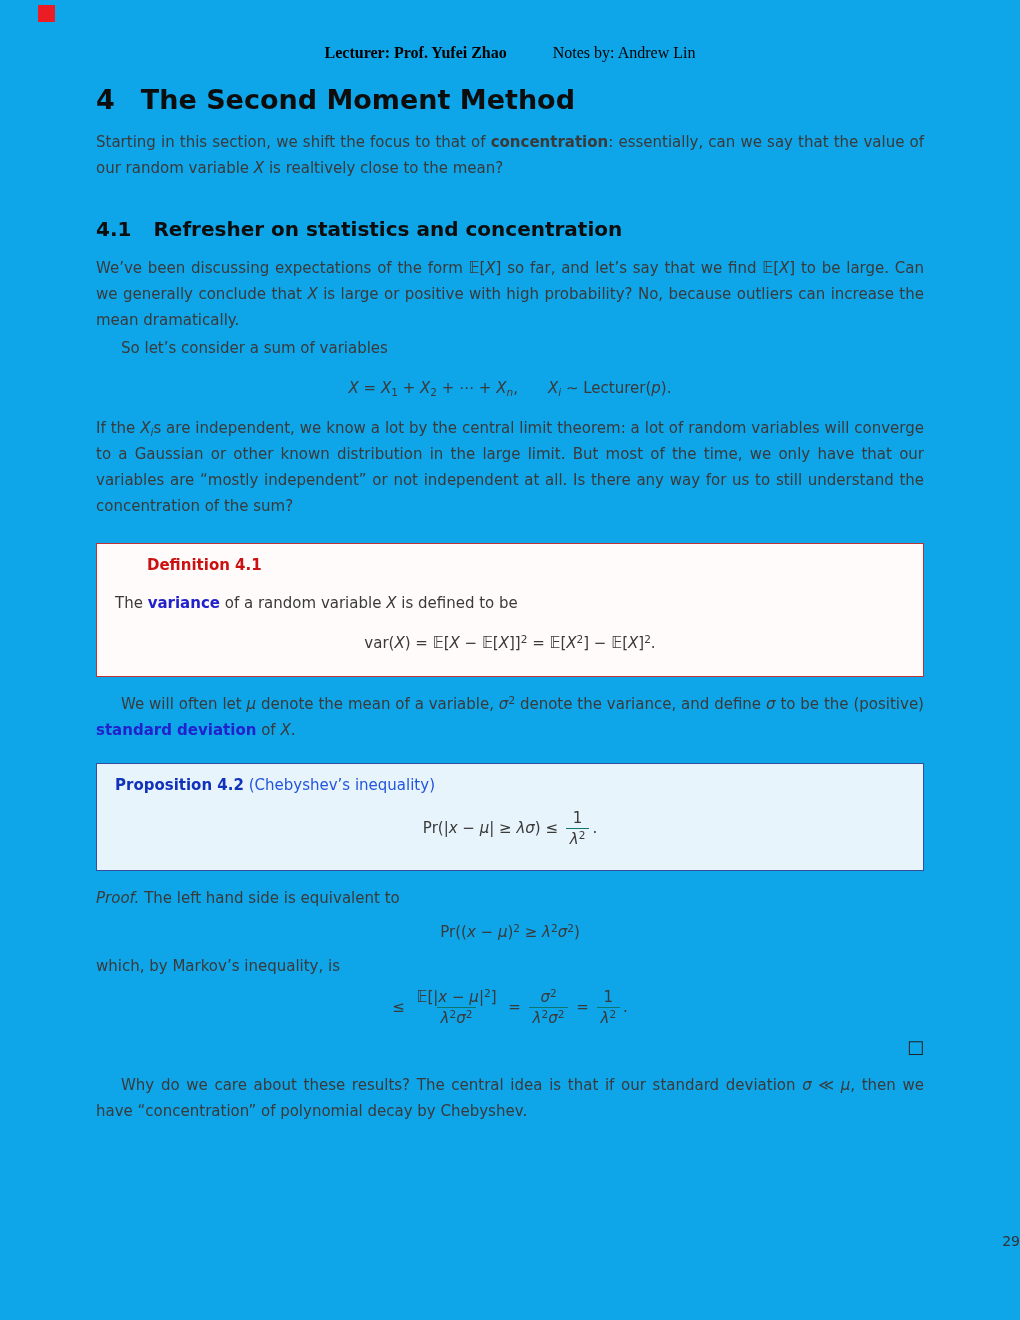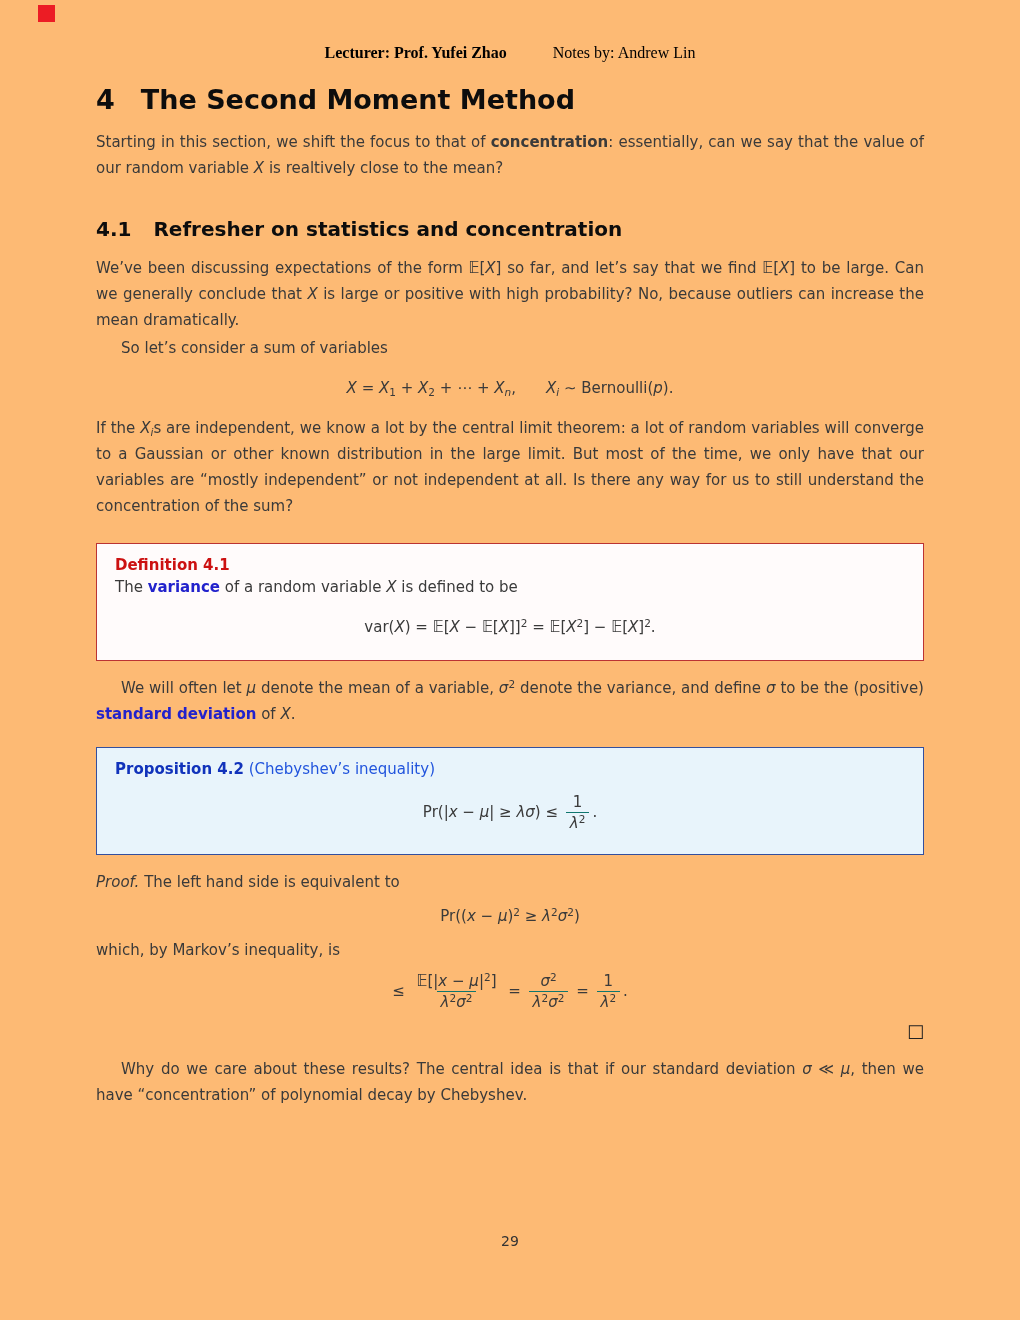--- a/index.html
+++ b/index.html
@@ -1,17 +1,17 @@
 <!DOCTYPE html>
 <html><head>
 <meta charset="utf-8">
 <style>
   html,body { margin:0; padding:0; background:#ffffff; }
   .page {
-    position:relative; width:1020px; height:1320px; background:#fdba74;
+    position:relative; width:1020px; height:1320px; background:#0ea5e9;
     font-family:"DejaVu Sans", sans-serif; color:#3a3a3a; overflow:hidden;
   }
   .corner-mark { position:absolute; left:38px; top:5px; width:17px; height:17px; background:#ec1c24; }
   .content { position:absolute; left:96px; top:0; width:828px; }
 
   .doc-header {
     margin-top:44px; display:flex; justify-content:center; align-items:baseline; gap:46px;
     font-family:"Liberation Serif", serif; font-size:16px; color:#000;
   }
   .doc-header .lecturer { font-weight:bold; }
@@ -37,30 +37,30 @@
   .sub { font-size:0.7em; vertical-align:-0.25em; line-height:0; }
 
   .frac { display:inline-flex; flex-direction:column; align-items:center; vertical-align:middle; margin:0 3px; line-height:1.35; }
   .frac .num, .frac .den { display:block; padding:0 4px; white-space:nowrap; }
   .frac .den { border-top:1px solid #0f766e; }
 
   .box { margin-top:24px; padding:12px 18px 14px 18px; }
   .defbox { border:1.5px solid #bb3333; background:#fffbfb; }
   .propbox { border:1.5px solid #334f9e; background:#e8f4fb; margin-top:20px; }
   .box-title { font-size:15px; font-weight:bold; }
-  .defbox .box-title { color:#cc1111; }
+  .defbox .box-title { color:#cc1111;margin-left:32px; }
   .propbox .box-title { color:#1133bb; }
   .box-subtitle { color:#2255dd; font-weight:normal; }
-  .box p.para { margin-top:0; }
+  .box p.para { margin-top:16px; }
   .box .math { margin:14px 0 6px 0; }
 
   .qed-row { text-align:right; margin-top:2px; height:22px; }
   .qed { font-size:18px; color:#222; line-height:22px; }
 
-  .footer { position:absolute; top:1233px; left:0; width:1020px; text-align:center; font-size:14px; color:#333; }
+  .footer { position:absolute; top:1233px; left:0; width:1020px; text-align:right; font-size:14px; color:#333; }
 </style>
 </head>
 <body>
 
 <div class="page">
   <div class="corner-mark"></div>
 
   <div class="content">
 
     <div class="doc-header">
@@ -74,21 +74,21 @@
 
     <p class="para gap-top"><span>Starting in this section, we shift the focus to that of </span><span class="b">concentration</span><span>: essentially, can we say that the value of our random variable </span><span class="i">X</span><span> is realtively close to the mean?</span></p>
 
     <h2 class="subsec">
       <span class="subsecnum">4.1</span><span>Refresher on statistics and concentration</span>
     </h2>
 
     <p class="para gap-top"><span>We’ve been discussing expectations of the form </span><span>𝔼[</span><span class="i">X</span><span>] so far, and let’s say that we find </span><span>𝔼[</span><span class="i">X</span><span>] to be large.  Can we generally conclude that </span><span class="i">X</span><span> is large or positive with high probability?  No, because outliers can increase the mean dramatically.</span></p>
     <p class="para flow indent"><span>So let’s consider a sum of variables</span></p>
 
-    <div class="math"><span class="i">X</span><span> = </span><span class="i">X</span><span class="sub">1</span><span> + </span><span class="i">X</span><span class="sub">2</span><span> + ⋯ + </span><span class="i">X</span><span class="i sub">n</span><span>,  </span><span class="i">X</span><span class="i sub">i</span><span> ∼ Bernoulli(</span><span class="i">p</span><span>).</span></div>
+    <div class="math"><span class="i">X</span><span> = </span><span class="i">X</span><span class="sub">1</span><span> + </span><span class="i">X</span><span class="sub">2</span><span> + ⋯ + </span><span class="i">X</span><span class="i sub">n</span><span>,  </span><span class="i">X</span><span class="i sub">i</span><span> ∼ Lecturer(</span><span class="i">p</span><span>).</span></div>
 
     <p class="para gap-top"><span>If the </span><span class="i">X</span><span class="i sub">i</span><span>s are independent, we know a lot by the central limit theorem:  a lot of random variables will converge to a Gaussian or other known distribution in the large limit.  But most of the time, we only have that our variables are “mostly independent” or not independent at all.  Is there any way for us to still understand the concentration of the sum?</span></p>
 
     <div class="box defbox">
       <div class="box-title">Definition 4.1</div>
       <p class="para"><span>The </span><span class="kw">variance</span><span> of a random variable </span><span class="i">X</span><span> is defined to be</span></p>
       <div class="math"><span>var(</span><span class="i">X</span><span>) = 𝔼[</span><span class="i">X</span><span> − 𝔼[</span><span class="i">X</span><span>]]</span><span class="sup">2</span><span> = 𝔼[</span><span class="i">X</span><span class="sup">2</span><span>] − 𝔼[</span><span class="i">X</span><span>]</span><span class="sup">2</span><span>.</span></div>
     </div>
 
     <p class="para indent gap-top2"><span>We will often let </span><span class="i">μ</span><span> denote the mean of a variable, </span><span class="i">σ</span><span class="sup">2</span><span> denote the variance, and define </span><span class="i">σ</span><span> to be the (positive) </span><span class="kw">standard deviation</span><span> of </span><span class="i">X</span><span>.</span></p>

